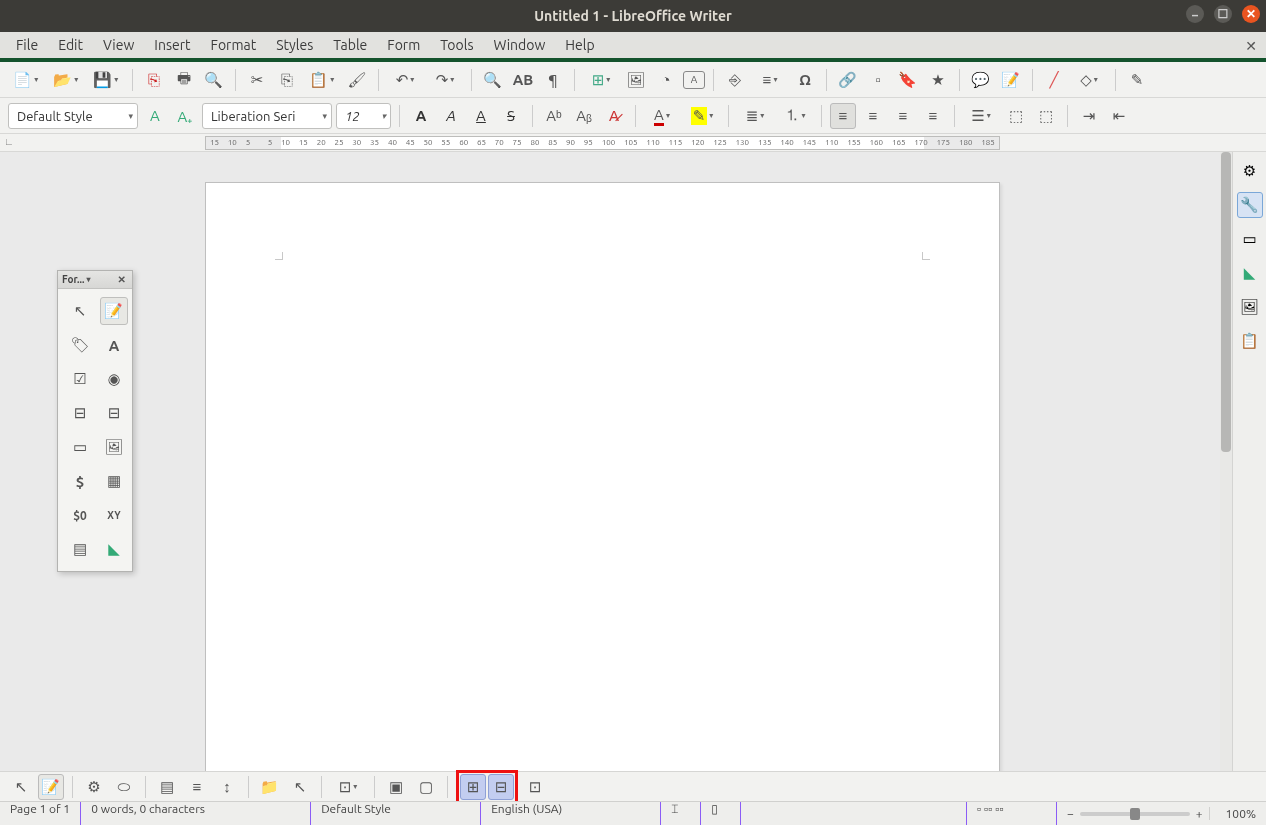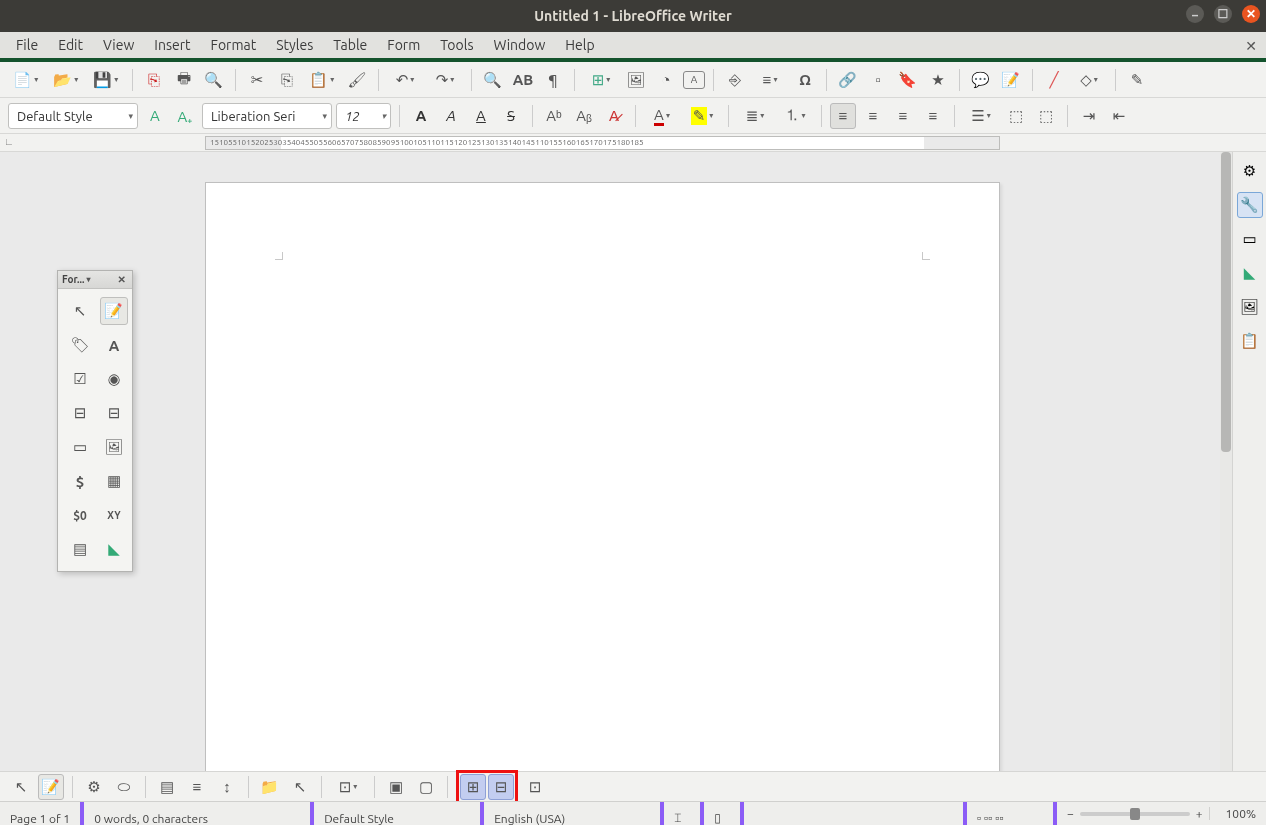--- a/index.html
+++ b/index.html
@@ -27,21 +27,21 @@
 .combo .caret { margin-left:auto; font-size:9px; color:#666; padding-left: 6px; }
 .combo.style { width: 130px; }
 .combo.font { width: 130px; }
 .combo.size { width: 55px; font-style: italic; }
 
 
 .ruler-row { height: 18px; background:#f2f2f0; display:flex; align-items:center; position:relative; border-bottom:1px solid #d8d8d6;}
 .ruler-corner { position:absolute; left:4px; top:2px; font-size:10px; color:#888;}
 .ruler { position:absolute; left:205px; width:795px; height:14px; background:#eaeaea; border:1px solid #bdbdbb; display:flex; align-items:center; font-size:8px; color:#666; overflow:hidden; }
 .ruler .white { position:absolute; left:75px; right:75px; top:0; bottom:0; background:#fff; }
-.ruler .ticks { position:relative; display:flex; width:100%; padding:0 4px; z-index:2; }
+.ruler .ticks { position:relative; display:flex; width:100%; justify-content:space-between; padding:0 4px; z-index:2; }
 
 
 .workspace { position:absolute; top:152px; bottom:50px; left:0; right:34px; background:#eaeaea; overflow:hidden; }
 .page { position:absolute; left:205px; top:30px; width:795px; height:1000px; background:#fff; border:1px solid #bfbfbf; box-shadow: 2px 2px 3px rgba(0,0,0,.08); }
 .page .margin-tl { position:absolute; left:69px; top:69px; width:8px; height:8px; border-right:1px solid #c8c8c8; border-bottom:1px solid #c8c8c8; }
 .page .margin-tr { position:absolute; right:69px; top:69px; width:8px; height:8px; border-left:1px solid #c8c8c8; border-bottom:1px solid #c8c8c8; }
 
 
 .rsidebar { position:absolute; top:152px; bottom:50px; right:0; width:34px; background:#efefed; border-left:1px solid #d4d4d2; display:flex; flex-direction:column; align-items:center; padding-top:6px; gap:8px; }
 .rsbtn { width:26px; height:26px; display:flex; align-items:center; justify-content:center; cursor:pointer; border-radius:3px; font-size:15px; }
@@ -60,21 +60,21 @@
 .fpb { width:28px; height:28px; display:flex; align-items:center; justify-content:center; cursor:pointer; border-radius:3px; font-size:15px; color:#555;}
 .fpb.active { background:#e8e8e4; border:1px solid #bfbfbd; }
 
 
 .bottombar { position:absolute; left:0; right:0; bottom:24px; height:30px; background:#f2f2f0; border-top:1px solid #d6d6d4; display:flex; align-items:center; padding:0 8px; gap:4px; }
 .highlight-box { border:3px solid #e11; padding:1px; display:flex; gap:2px; }
 .highlight-box .tbtn { background:#c3cdf0; border:1px solid #8ea0d6; }
 
 
 .status { position:absolute; left:0; right:0; bottom:0; height:24px; background:#eeeeec; border-top:1px solid #d0d0ce; display:flex; align-items:center; font-size:12px; color:#444; }
-.status .cell { padding:0 10px; border-right:4px solid #8b5cf6; height:100%; display:flex; align-items:flex-end; }
+.status .cell { padding:0 10px; border-right:1px solid #8b5cf6; height:100%; display:flex; align-items:flex-start; }
 .status .cell.flex { flex:1; }
 .status .zoom { margin-left:auto; display:flex; align-items:center; gap:6px; padding:0 10px; }
 .zslider { width:110px; height:4px; background:#ccc; position:relative; border-radius:2px; }
 .zslider .knob { position:absolute; left:50%; top:-4px; width:10px; height:12px; background:#888; border-radius:2px; transform:translateX(-50%);}
 </style>
 </head>
 <body>
 
 <div class="titlebar">
   <span>Untitled 1 - LibreOffice Writer</span>

